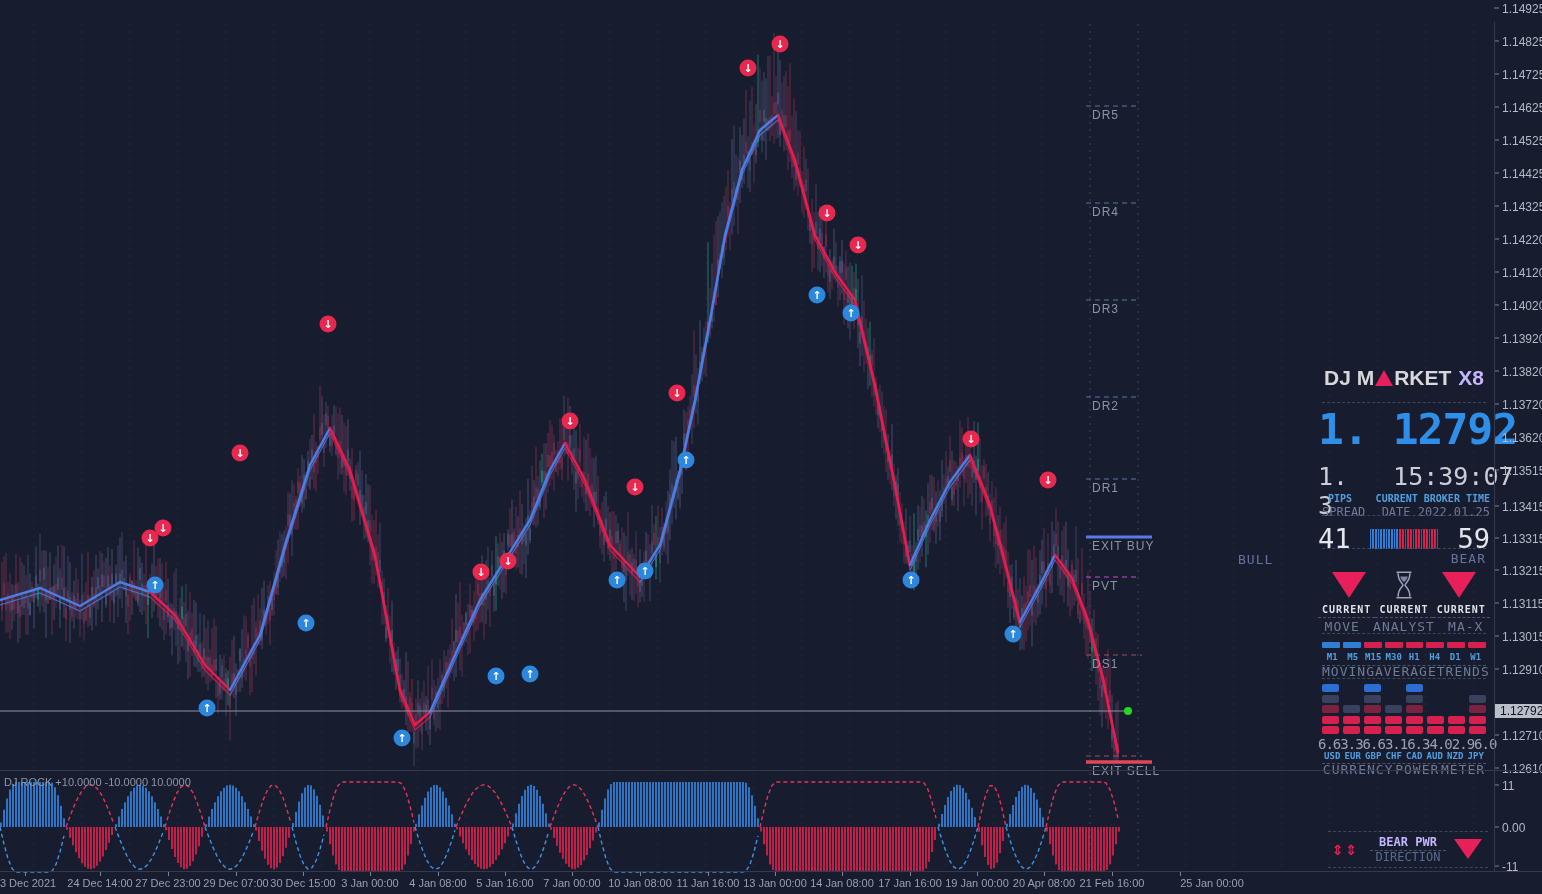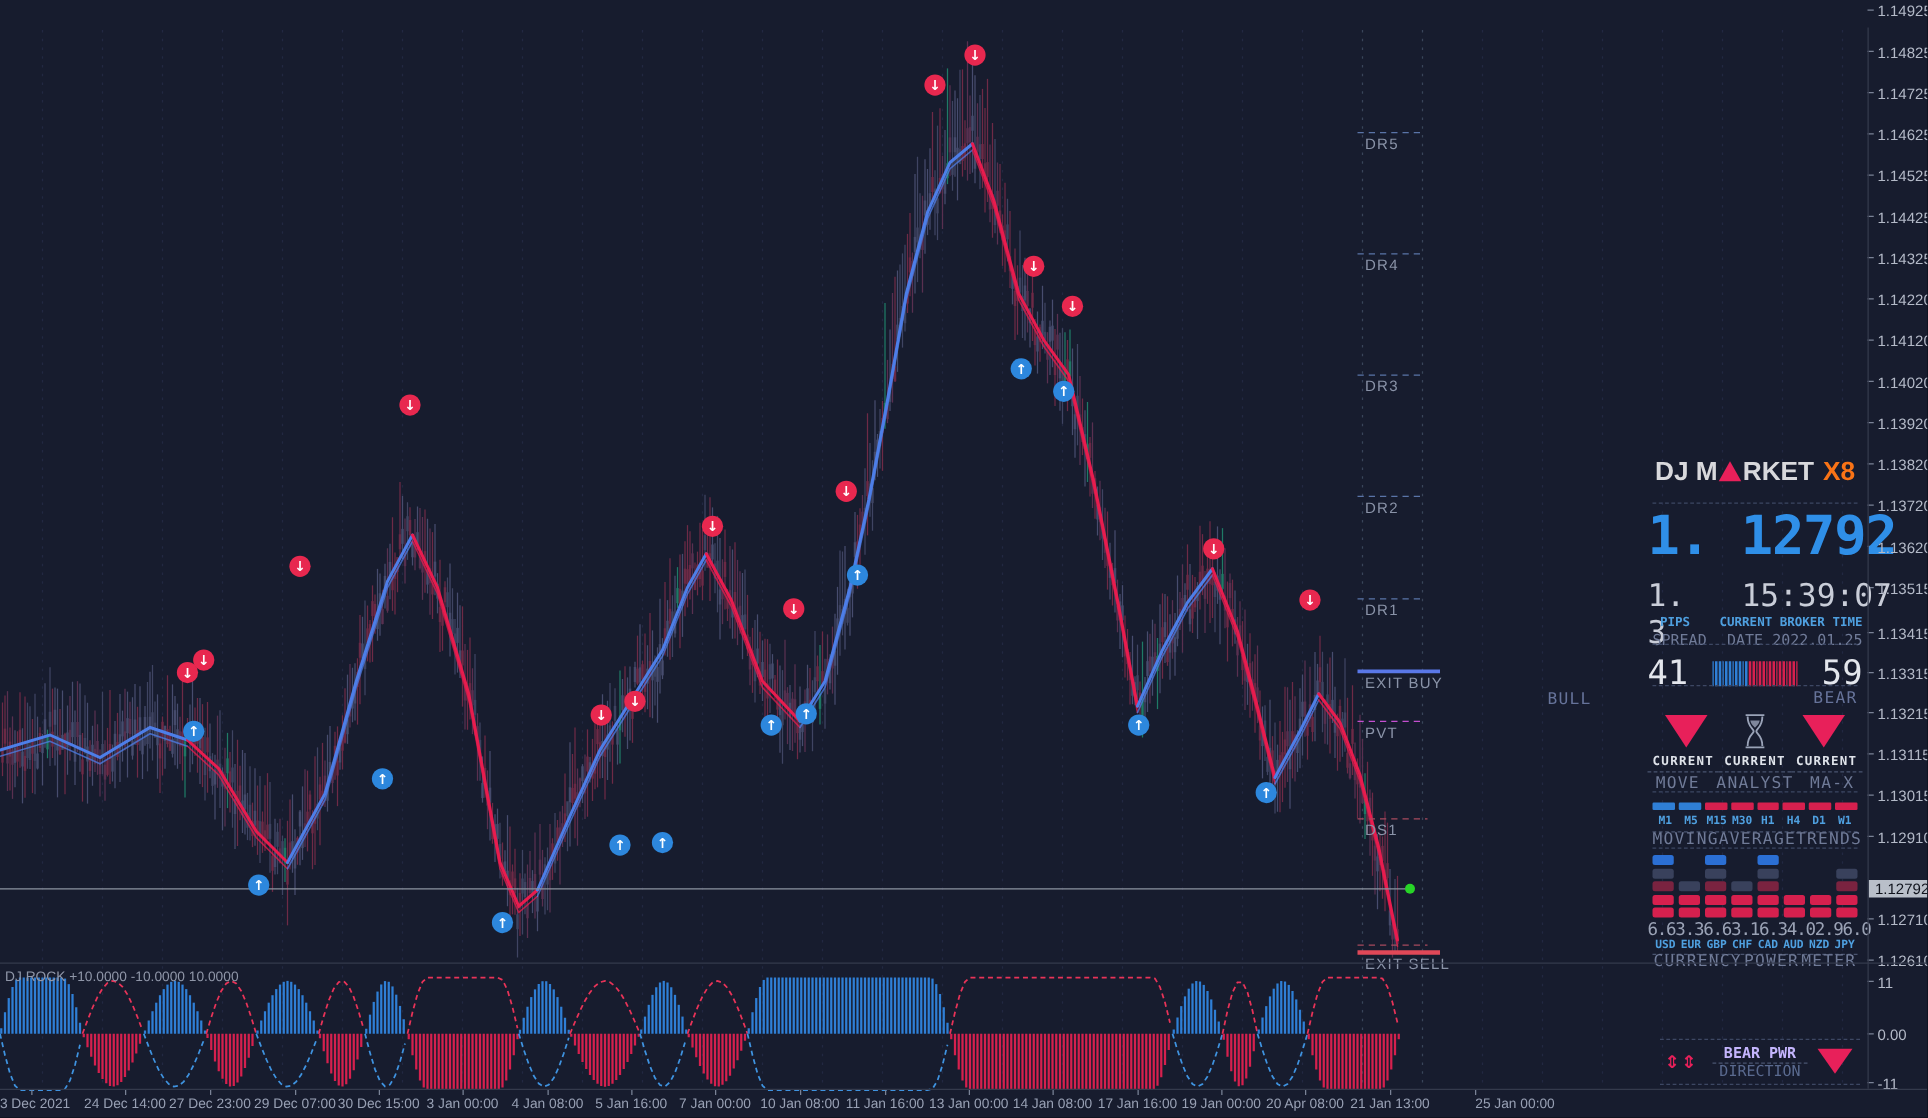--- a/index.html
+++ b/index.html
@@ -37,21 +37,21 @@
   
   .osc-label{position:absolute;left:4px;top:776px;font-size:11px;color:#8f96a8;white-space:pre;}
   
   .panel{position:absolute;left:1318px;top:362px;width:172px;height:408px;
          font-family:"DejaVu Sans Mono",monospace;}
   .panel .abs{position:absolute;}
   .p-title{top:4px;left:0;width:100%;text-align:center;font-family:"Liberation Sans",sans-serif;
            font-weight:bold;font-size:21px;color:#d8d8dc;letter-spacing:0px;white-space:nowrap;}
   .p-title .tri{display:inline-block;width:0;height:0;border-left:9px solid transparent;
                 border-right:9px solid transparent;border-bottom:16px solid #e8205a;margin:0 1px -1px 1px;}
-  .p-title .x8{color:#f97316;margin-left:7px;}
+  .p-title .x8{color:#c4b5fd;margin-left:7px;}
   .divider{position:absolute;left:4px;width:164px;border-top:1px dashed #3d4763;}
   .p-price{top:42px;left:0;width:100%;text-align:center;font-size:43px;font-weight:bold;
            color:#2f8fe8;letter-spacing:-1px;white-space:nowrap;}
   .p-time-row{top:100px;left:0;width:100%;display:flex;justify-content:space-between;
               font-size:25px;color:#c9cdd8;gap:45px;}
   .p-lbl-row{left:0;width:100%;display:flex;justify-content:space-between;font-size:10px;}
   .p-blue{color:#4fa0e0;font-weight:bold;}
   .p-grey{color:#707b98;}
   .meter-row{top:161px;left:0;width:100%;display:flex;align-items:center;justify-content:space-between;}
   .meter-num{font-size:27px;color:#e3e6ec;}
@@ -2046,21 +2046,21 @@
       <div class="tl" style="left: 775px;">13 Jan 00:00</div>
       <div class="tick" style="left: 775px;"></div>
       <div class="tl" style="left: 842px;">14 Jan 08:00</div>
       <div class="tick" style="left: 842px;"></div>
       <div class="tl" style="left: 910px;">17 Jan 16:00</div>
       <div class="tick" style="left: 910px;"></div>
       <div class="tl" style="left: 977px;">19 Jan 00:00</div>
       <div class="tick" style="left: 977px;"></div>
       <div class="tl" style="left: 1044px;">20 Apr 08:00</div>
       <div class="tick" style="left: 1044px;"></div>
-      <div class="tl" style="left: 1112px;">21 Jan 13:00</div>
+      <div class="tl" style="left: 1112px;">21 Feb 16:00</div>
       <div class="tick" style="left: 1112px;"></div>
       <div class="tl" style="left: 1212px;">25 Jan 00:00</div>
       <div class="tick" style="left: 1180px;"></div>
     </div>
 
   <div class="green-dot" id="gdot" style="left: 1124px; top: 707px;"></div>
 
   <div class="sep-h" style="top:770px;"></div>
   <div class="sep-h" style="top:871px;"></div>
   <div class="sep-v" style="left:1494px;"></div>

